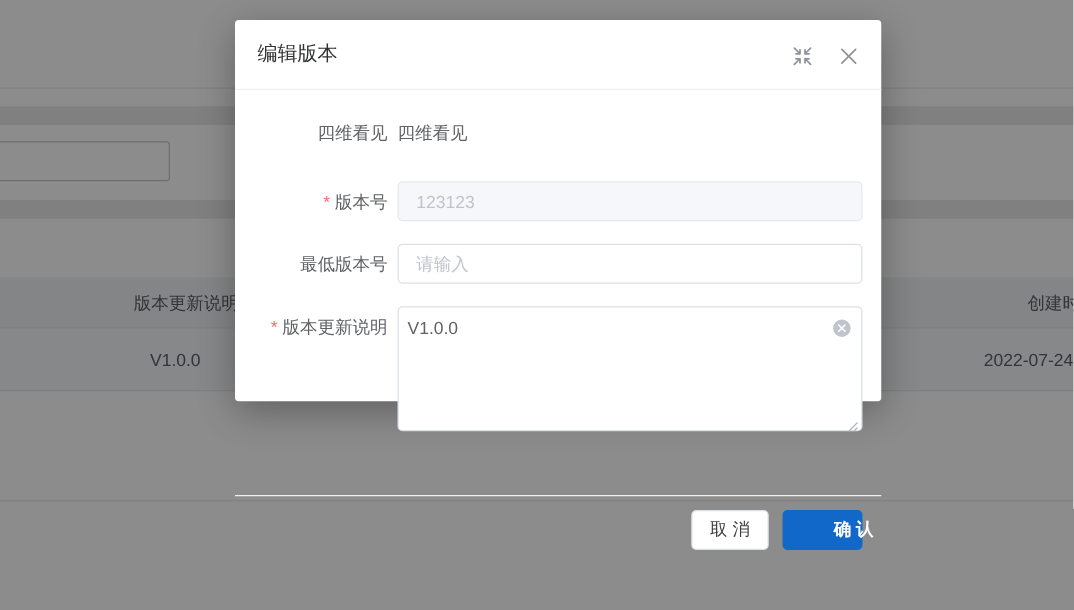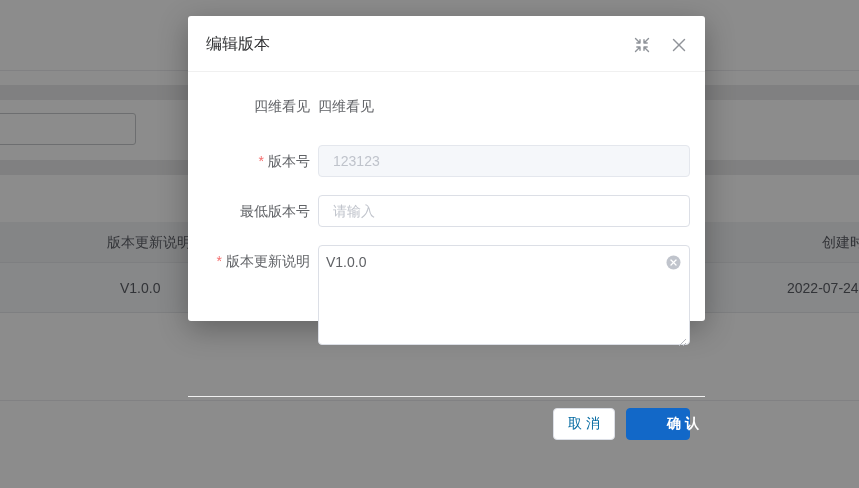--- a/index.html
+++ b/index.html
@@ -64,21 +64,21 @@
   .row-notes{top:229px;height:100px;}
   .clear-btn{position:absolute;left:477px;top:238px;width:16px;height:16px;border:none;
     background:none;padding:0;cursor:pointer;display:flex;align-items:center;justify-content:center;}
   .resize-grip{position:absolute;left:489px;top:317px;width:10px;height:10px;cursor:nwse-resize;}
 
   
   .dlg-footer-divider{position:absolute;left:0;right:0;top:380px;height:1px;background:#f0f0f0;}
   .dlg-footer{position:absolute;top:392px;right:15px;display:flex;gap:11px;}
   .btn{height:32px;border-radius:4px;font-size:14px;cursor:pointer;white-space:nowrap;
     font-family:"Liberation Sans","DejaVu Sans",sans-serif;}
-  .btn-cancel{width:62px;background:#fff;border:1px solid #dcdfe6;color:#0369a1;}
+  .btn-cancel{width:62px;background:#fff;border:1px solid #dcdfe6;color:#404040;}
   .btn-confirm{width:64px;background:var(--accent);border:1px solid var(--accent);color:#fff;font-weight:700;padding-left:40px;}
 </style>
 </head>
 <body>
 
 <div id="stage">
 
   <div class="bg-divider h1"></div>
   <div class="bg-band b1"></div>
   <div class="bg-search"></div>

